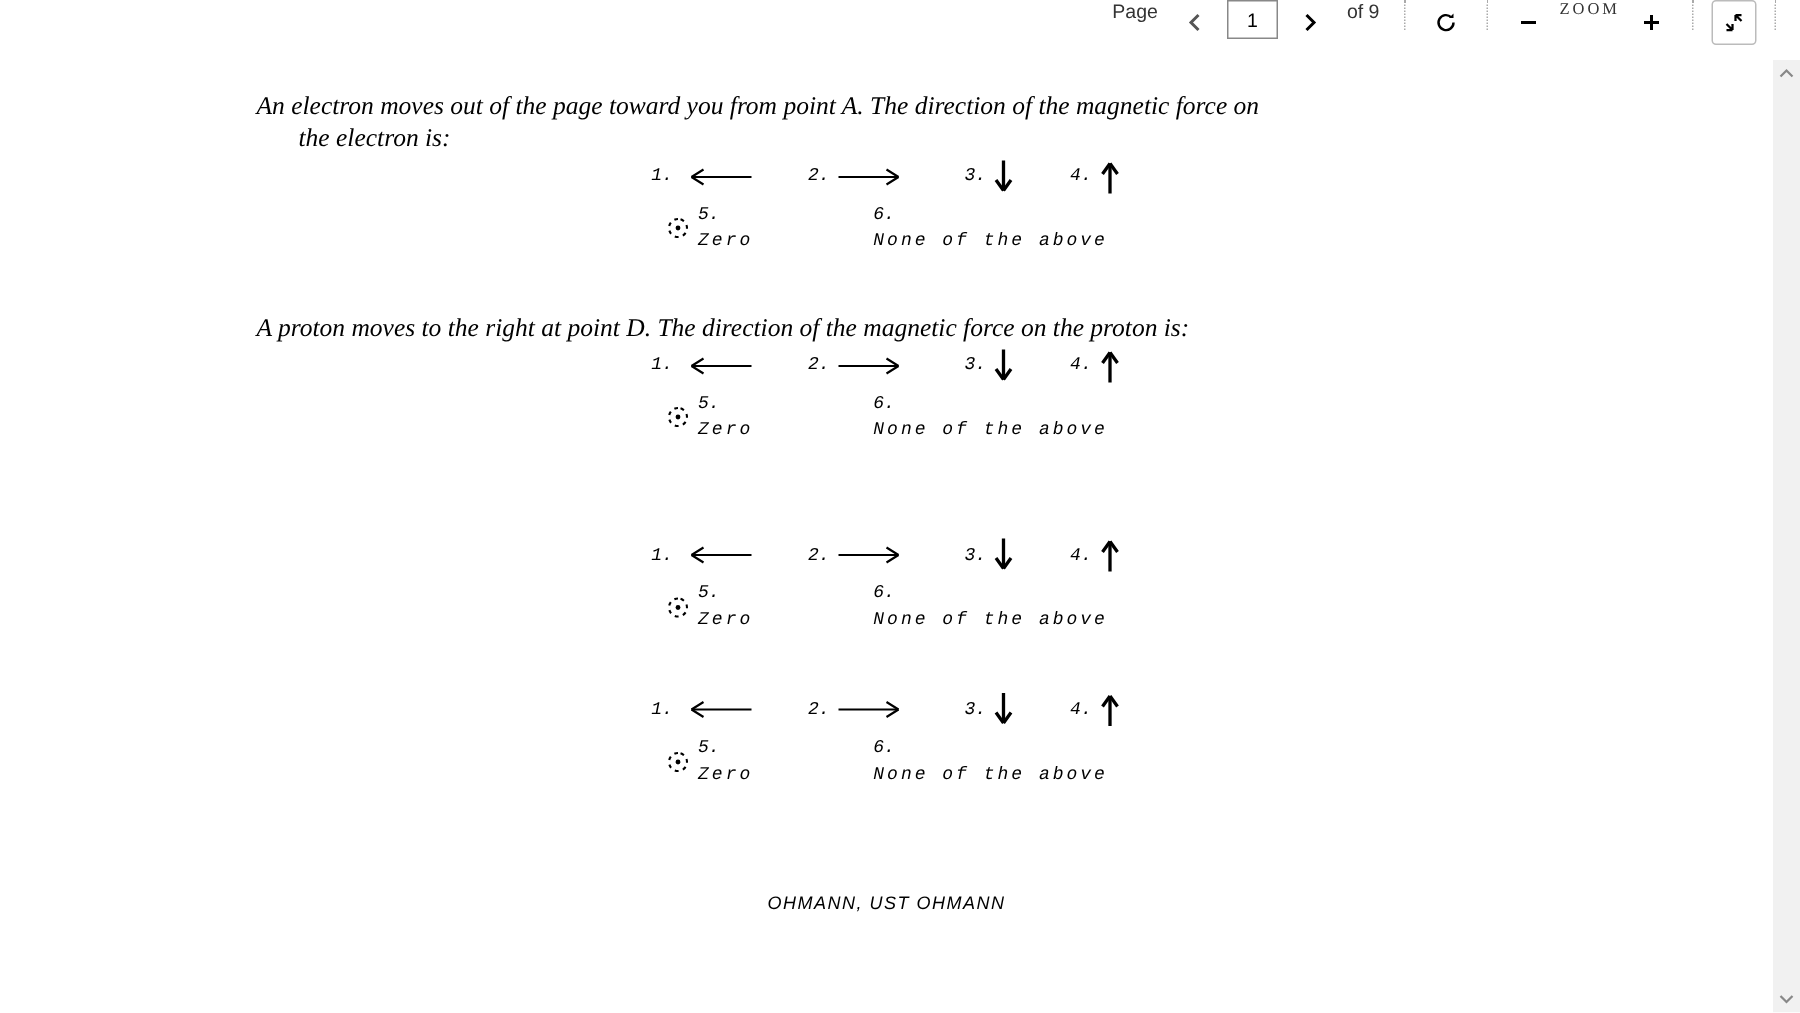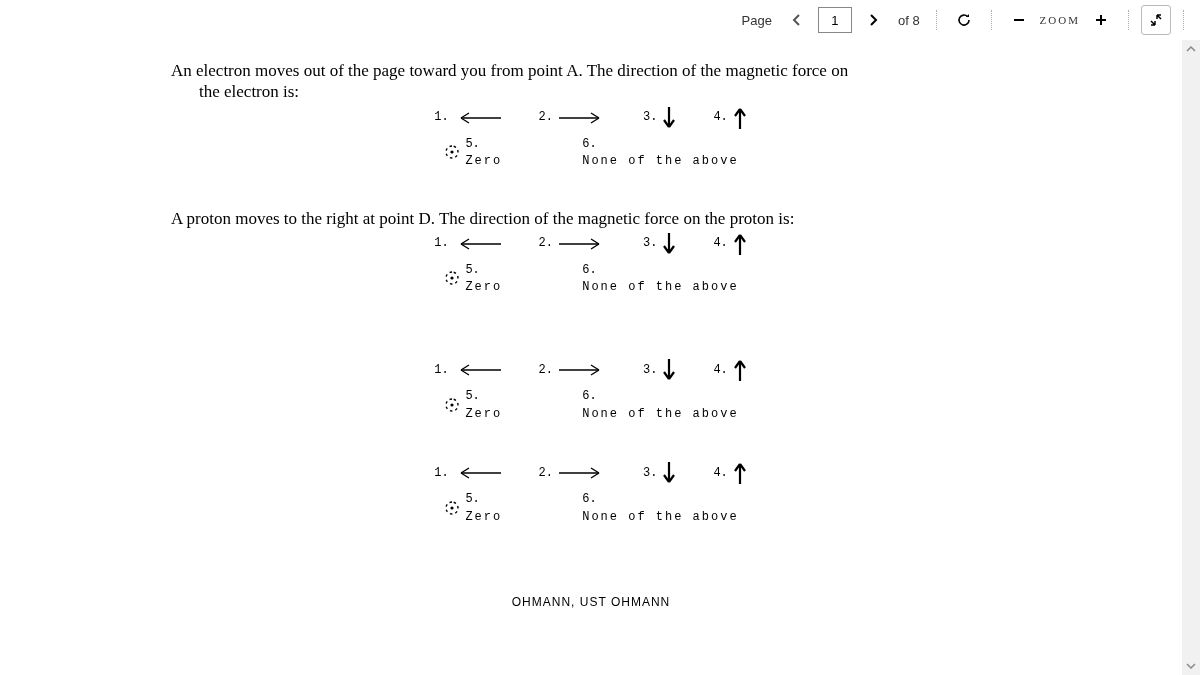--- a/index.html
+++ b/index.html
@@ -9,21 +9,21 @@
     width: 1200px;
     height: 675px;
     overflow: hidden;
     position: relative;
   }
   .toolbar {
     position: absolute;
     top: 0; right: 0;
     height: 40px;
     display: flex;
-    align-items: center;
+    align-items: flex-start;
     padding: 0 10px;
     gap: 6px;
     font-family: Arial, sans-serif;
     font-size: 13px;
     color: #333;
     background: #fff;
   }
   .tb-label { margin: 0 4px; }
   .tb-btn {
     width: 30px; height: 30px;
@@ -41,20 +41,21 @@
     width: 1px; height: 20px;
     border-left: 1px dotted #aaa;
     margin: 0 6px;
   }
   .zoom-label { letter-spacing: 2px; font-size: 11px; font-family: Liberation Serif, serif; }
   .doc-scroll {
     position: absolute;
     top: 40px; left: 0; right: 18px; bottom: 0;
     overflow: hidden;
     background: #fff;
+    font-style: italic;
   }
   .scrollbar-track {
     position: absolute;
     top: 40px; right: 0;
     width: 18px; bottom: 0;
     background: #f1f1f1;
   }
   .scroll-arrow {
     position: absolute; left: 0; width: 18px; height: 18px;
     display: flex; align-items: center; justify-content: center;
@@ -113,21 +114,21 @@
     <svg width="12" height="12" viewBox="0 0 12 12">
         <path d="M8 1 L3 6 L8 11" stroke="#555" stroke-width="2" fill="none"></path>
       </svg>
   </div>
   <input class="tb-input" value="1" style="">
   <div class="tb-btn">
     <svg width="12" height="12" viewBox="0 0 12 12">
         <path d="M4 1 L9 6 L4 11" stroke="#000" stroke-width="2" fill="none"></path>
       </svg>
   </div>
-  <span class="tb-label">of 8</span>
+  <span class="tb-label">of 9</span>
   <div class="vsep"></div>
   <div class="tb-btn">
     <svg width="16" height="16" viewBox="0 0 16 16">
         <path d="M13 8 A5 5 0 1 1 11.5 4.5" stroke="#000" stroke-width="1.6" fill="none"></path>
         <path d="M13 2 L13 5 L10 5 Z" fill="#000"></path>
       </svg>
   </div>
   <div class="vsep"></div>
   <div class="tb-btn">
     <svg width="14" height="14" viewBox="0 0 14 14">

